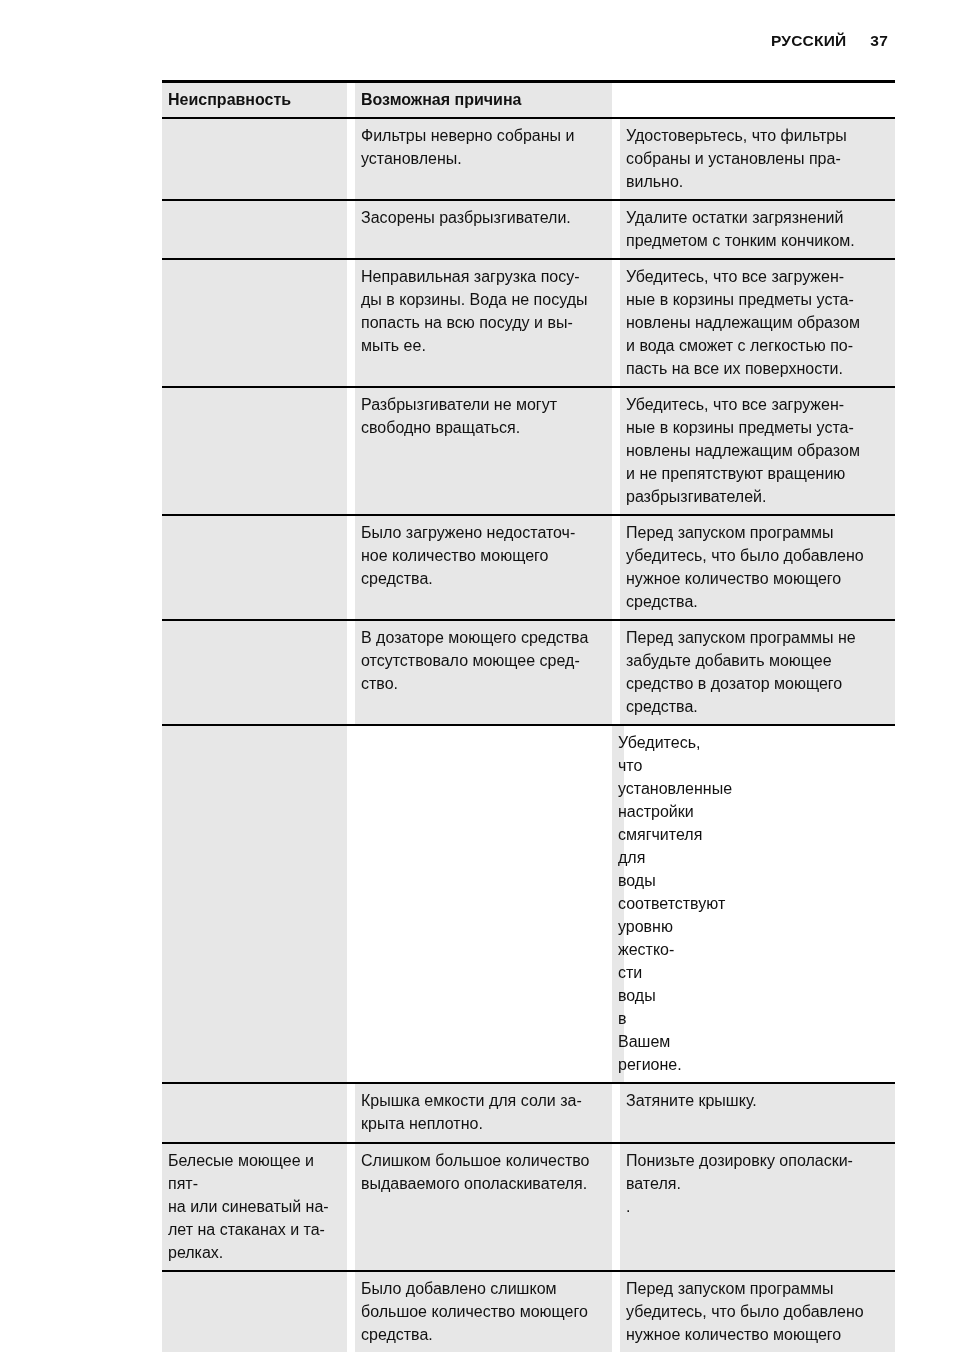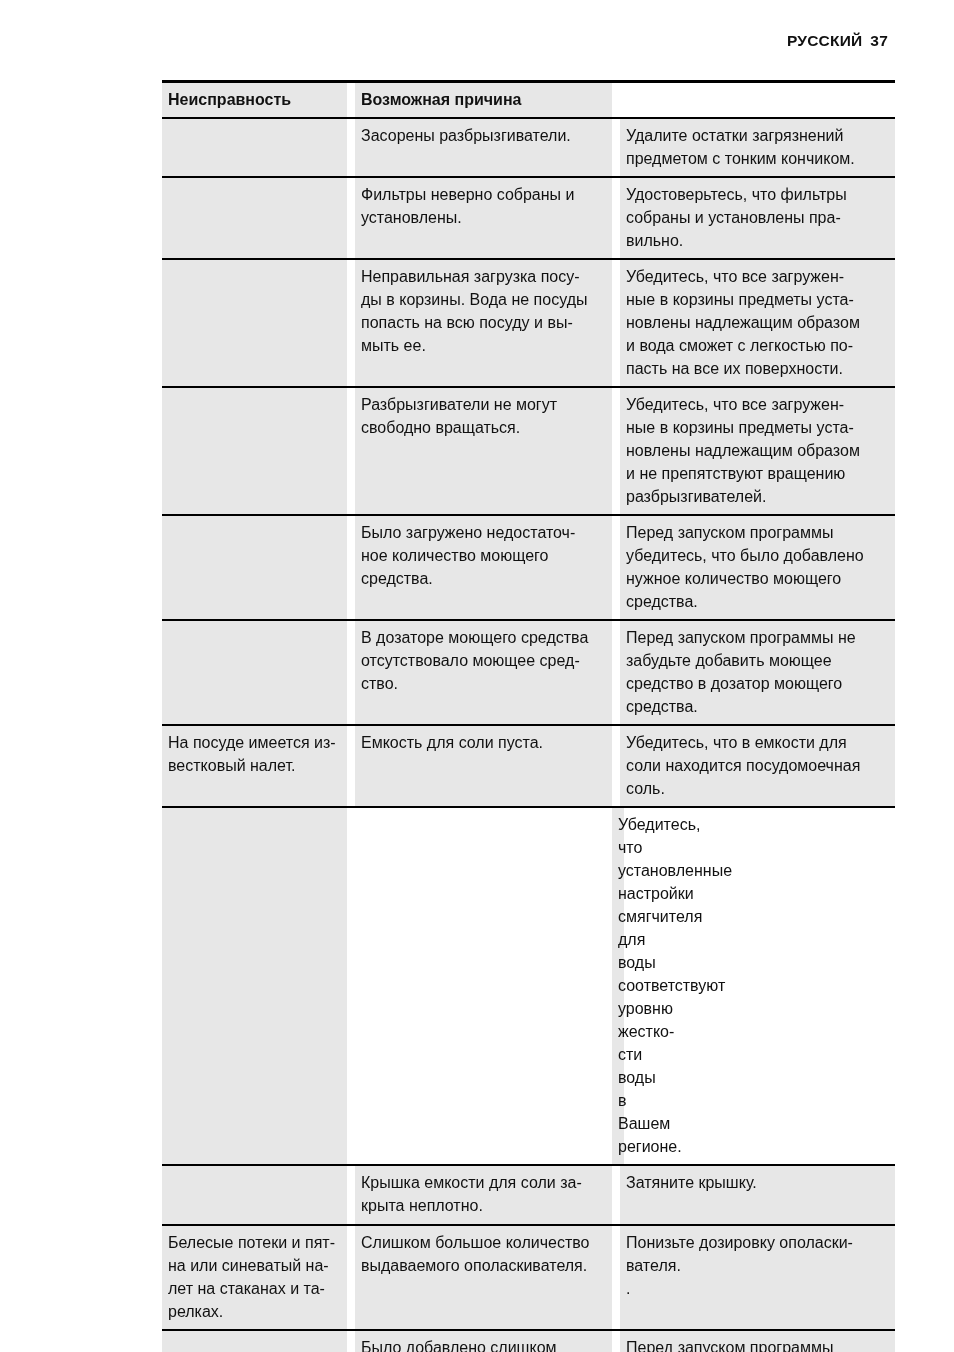--- a/index.html
+++ b/index.html
@@ -6,21 +6,21 @@
   html, body { background: #ffffff; }
   body {
     width: 954px; height: 1352px;
     position: relative;
     font-family: "Liberation Sans", sans-serif;
     color: #111111;
   }
   .page-header {
     position: absolute;
     top: 32px; right: 66px;
-    display: flex; gap: 8px;
+    display: flex; gap: 24px;
     font-weight: bold;
     font-size: 15.5px;
     letter-spacing: 0.2px;
   }
   .tbl {
     position: absolute;
     left: 162px; top: 80px;
     width: 733px;
     border-top: 3px solid #000000;
     border-bottom: 3px solid #000000;
@@ -51,38 +51,38 @@
 
 <div class="tbl">
 
   <div class="trow thead">
     <div class="cell">Неисправность</div>
     <div class="gapcol"></div>
     <div class="cell">Возможная причина</div>
     <div class="gapcol"></div>
   </div>
 
-  <div class="trow" style="min-height:55px">
-    <div class="cell"></div>
-    <div class="gapcol"></div>
-    <div class="cell">Засорены разбрызгиватели.</div>
-    <div class="gapcol"></div>
-    <div class="cell">Удалите остатки загрязнений
-предметом с тонким кончиком.</div>
-  </div>
-
   <div class="trow" style="min-height:77px">
     <div class="cell"></div>
     <div class="gapcol"></div>
     <div class="cell">Фильтры неверно собраны и
 установлены.</div>
     <div class="gapcol"></div>
     <div class="cell">Удостоверьтесь, что фильтры
 собраны и установлены пра-
 вильно.</div>
+  </div>
+
+  <div class="trow" style="min-height:55px">
+    <div class="cell"></div>
+    <div class="gapcol"></div>
+    <div class="cell">Засорены разбрызгиватели.</div>
+    <div class="gapcol"></div>
+    <div class="cell">Удалите остатки загрязнений
+предметом с тонким кончиком.</div>
   </div>
 
 
   <div class="trow" style="min-height:125px">
     <div class="cell"></div>
     <div class="gapcol"></div>
     <div class="cell">Неправильная загрузка посу-
 ды в корзины. Вода не посуды
 попасть на всю посуду и вы-
 мыть ее.</div>
@@ -126,30 +126,20 @@
     <div class="cell">В дозаторе моющего средства
 отсутствовало моющее сред-
 ство.</div>
     <div class="gapcol"></div>
     <div class="cell">Перед запуском программы не
 забудьте добавить моющее
 средство в дозатор моющего
 средства.</div>
   </div>
 
-  <div class="trow" style="min-height:77px">
-    <div class="cell">На посуде имеется из-
-вестковый налет.</div>
-    <div class="gapcol"></div>
-    <div class="cell">Емкость для соли пуста.</div>
-    <div class="gapcol"></div>
-    <div class="cell">Убедитесь, что в емкости для
-соли находится посудомоечная
-соль.</div>
-  </div>
 
   <div class="trow" style="min-height:100px">
     <div class="cell"></div>
     <div class="gapcol"></div>
     <div class="gapcol"></div>
     <div class="cell">Убедитесь, что установленные
 настройки смягчителя для воды
 соответствуют уровню жестко-
 сти воды в Вашем регионе.</div>
   </div>
@@ -157,21 +147,21 @@
   <div class="trow" style="min-height:60px">
     <div class="cell"></div>
     <div class="gapcol"></div>
     <div class="cell">Крышка емкости для соли за-
 крыта неплотно.</div>
     <div class="gapcol"></div>
     <div class="cell">Затяните крышку.</div>
   </div>
 
   <div class="trow" style="min-height:98px">
-    <div class="cell">Белесые потеки и пят-
+    <div class="cell">Белесые моющее и пят-
 на или синеватый на-
 лет на стаканах и та-
 релках.</div>
     <div class="gapcol"></div>
     <div class="cell">Слишком большое количество
 выдаваемого ополаскивателя.</div>
     <div class="gapcol"></div>
     <div class="cell">Понизьте дозировку ополаски-
 вателя.
 .</div>

